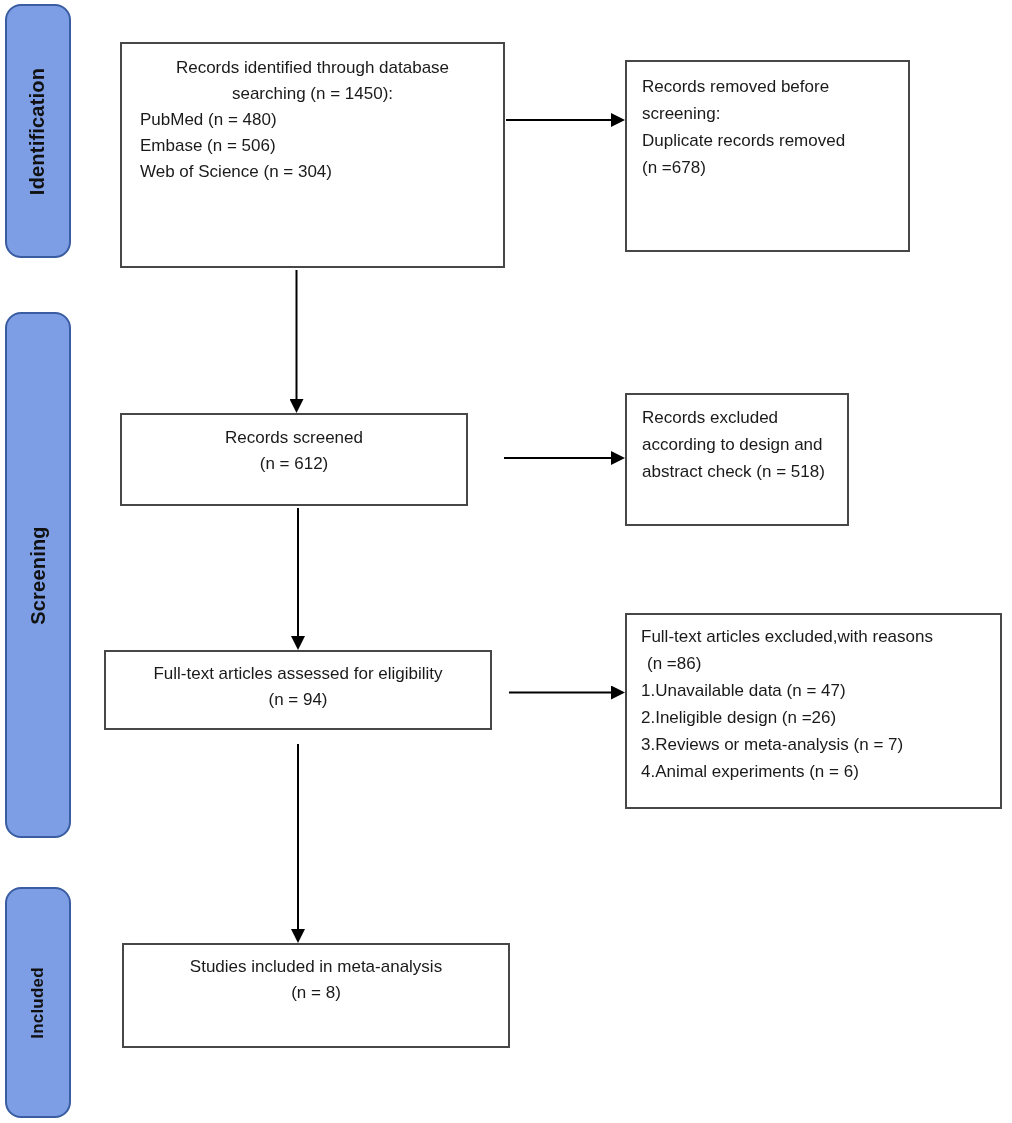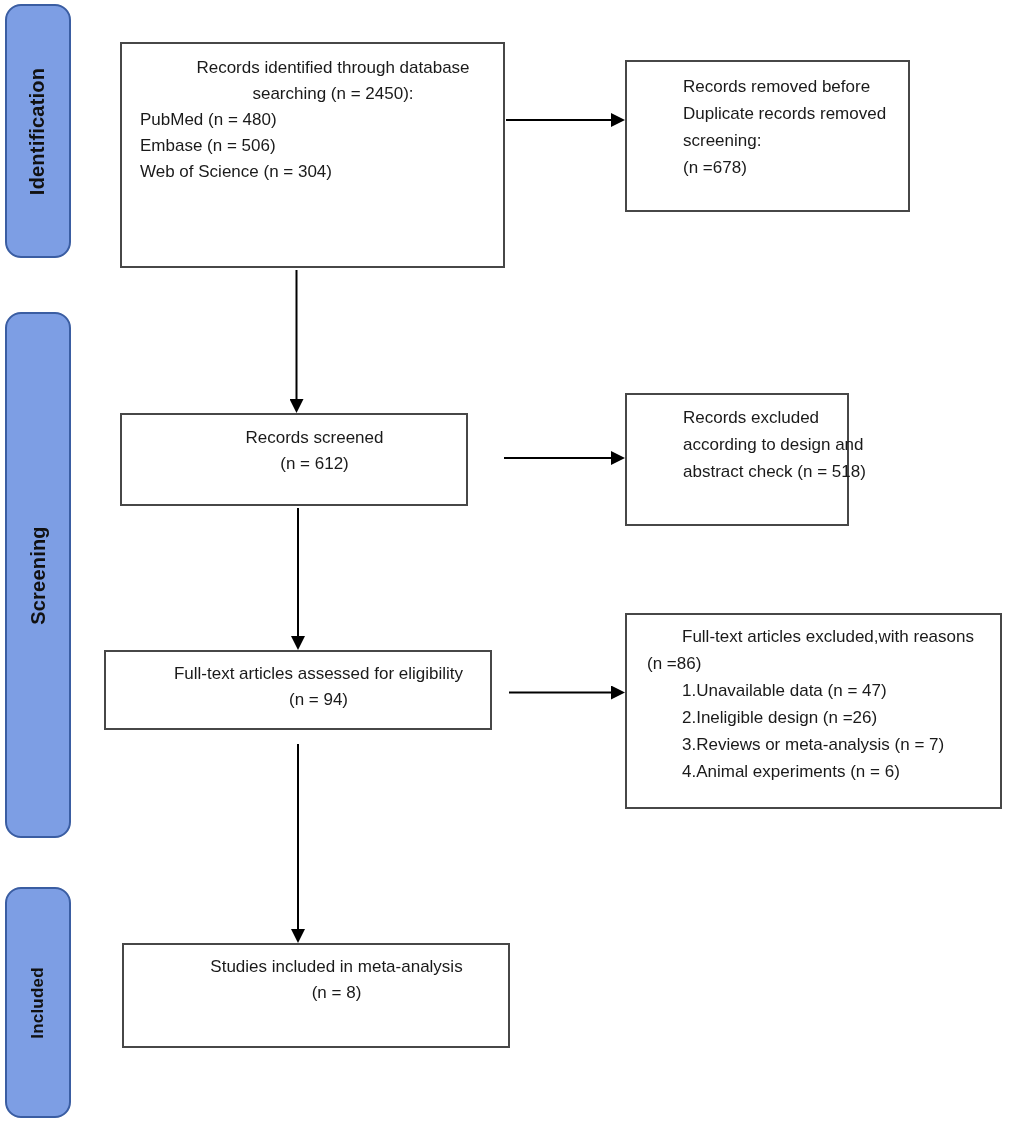--- a/index.html
+++ b/index.html
@@ -47,26 +47,26 @@
   .bar-included .stage-label { font-size: 17px; }
   
   .flow-box {
     position: absolute;
     background: #ffffff;
     border: 2px solid var(--box-border);
     font-size: 17px;
     line-height: 26px;
     padding-top: 11px;
   }
-  .flow-box .line { white-space: nowrap; padding-left: 41px; }
+  .flow-box .line { white-space: nowrap; }
   .line.center { text-align: center; }
   .line.left   { text-align: left; }
   .box-identified { left: 120px; top: 42px;  width: 385px; height: 226px; }
   .box-identified .line.left { padding-left: 18px; }
-  .box-removed    { left: 625px; top: 60px;  width: 285px; height: 152px; padding-left: 15px; line-height: 27px; }
+  .box-removed    { left: 625px; top: 60px;  width: 285px; height: 192px; padding-left: 15px; line-height: 27px; }
   .box-screened   { left: 120px; top: 413px; width: 348px; height: 93px; padding-top: 10px; }
   .box-excluded-ta{ left: 625px; top: 393px; width: 224px; height: 133px; padding-left: 15px; padding-top: 9px; line-height: 27px; }
   .box-assessed   { left: 104px; top: 650px; width: 388px; height: 80px; padding-top: 9px; }
   .box-ft-excluded{ left: 625px; top: 613px; width: 377px; height: 196px; padding-left: 14px; padding-top: 8px; line-height: 27px; }
   .box-ft-excluded .indent { padding-left: 6px; }
   .box-included   { left: 122px; top: 943px; width: 388px; height: 105px; padding-top: 9px; }
   
   .arrow-layer {
     position: absolute;
     left: 0; top: 0;
@@ -101,30 +101,30 @@
     <line class="arrow-line" x1="296.5" y1="270" x2="296.5" y2="400" marker-end="url(#ah)"></line>
     <line class="arrow-line" x1="506" y1="120" x2="612" y2="120" marker-end="url(#ah)"></line>
     <line class="arrow-line" x1="298" y1="508" x2="298" y2="637" marker-end="url(#ah)"></line>
     <line class="arrow-line" x1="504" y1="458" x2="612" y2="458" marker-end="url(#ah)"></line>
     <line class="arrow-line" x1="298" y1="744" x2="298" y2="930" marker-end="url(#ah)"></line>
     <line class="arrow-line" x1="509" y1="692.5" x2="612" y2="692.5" marker-end="url(#ah)"></line>
   </svg>
 
   <div class="flow-box box-identified">
     <div class="line center">Records identified through database</div>
-    <div class="line center">searching (n = 2450):</div>
+    <div class="line center">searching (n = 1450):</div>
     <div class="line left">PubMed (n = 480)</div>
     <div class="line left">Embase (n = 506)</div>
     <div class="line left">Web of Science (n = 304)</div>
   </div>
 
   <div class="flow-box box-removed">
     <div class="line left">Records removed before</div>
+    <div class="line left">screening:</div>
     <div class="line left">Duplicate records removed</div>
-    <div class="line left">screening:</div>
     <div class="line left">(n =678)</div>
   </div>
 
   <div class="flow-box box-screened">
     <div class="line center">Records screened</div>
     <div class="line center">(n = 612)</div>
   </div>
 
   <div class="flow-box box-excluded-ta">
     <div class="line left">Records excluded</div>

